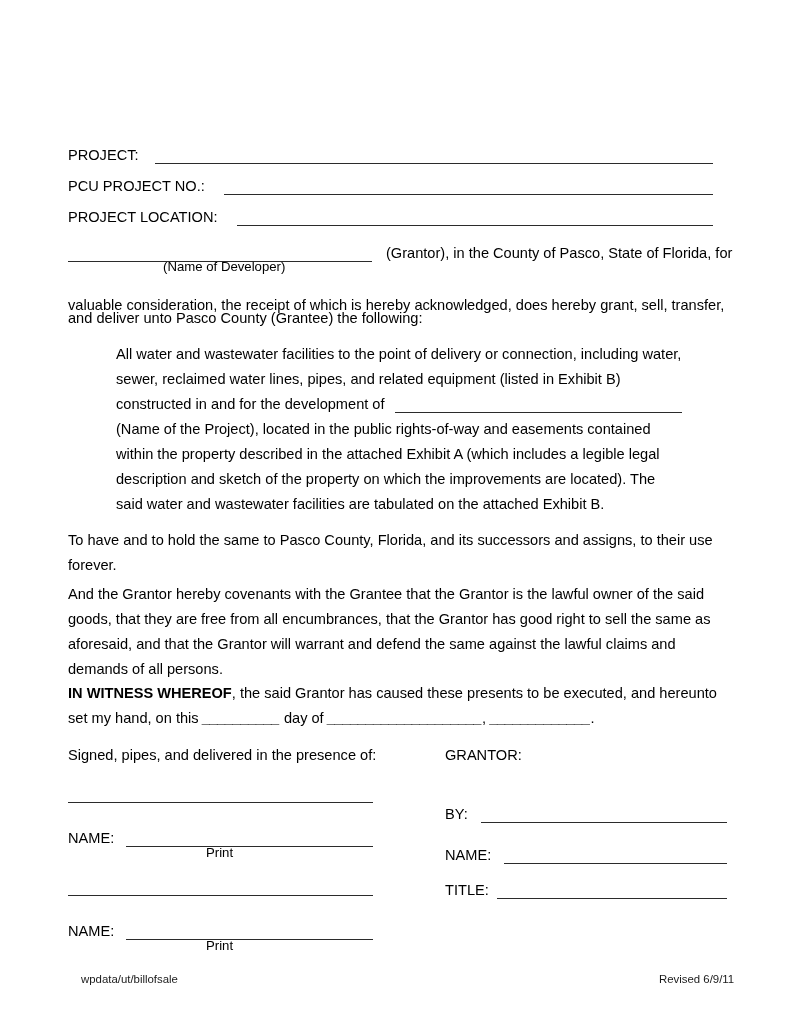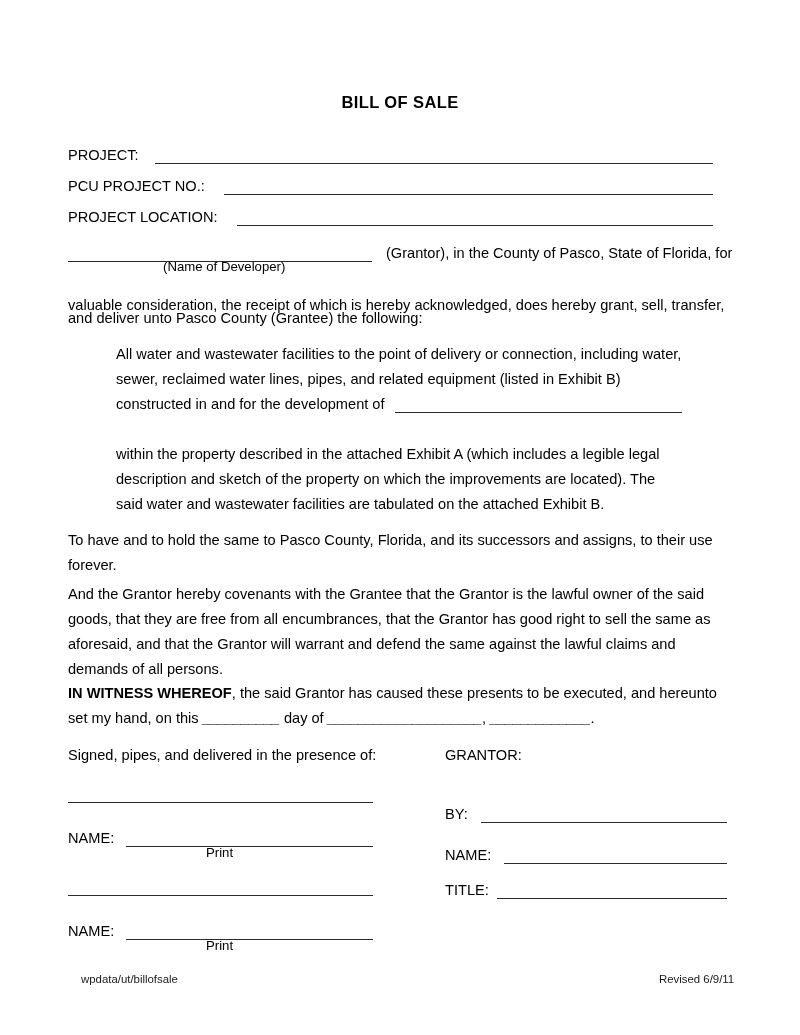--- a/index.html
+++ b/index.html
@@ -57,21 +57,20 @@
   }
 
   
   .blank { letter-spacing: -0.4px; font-style: italic; }
 </style>
 </head>
 <body>
 
 <div class="page">
 
-  <div class="doc-title">BILL OF SALE</div>
 
   <div class="txt" style="left:68px; top:146px;">PROJECT:</div>
   <div class="rule" style="left:155px; top:163px; width:558px;"></div>
   <div class="txt" style="left:160px; top:146px;"></div>
 
   <div class="txt" style="left:68px; top:177px;">PCU PROJECT NO.:</div>
   <div class="rule" style="left:224px; top:194px; width:489px;"></div>
   <div class="txt" style="left:229px; top:177px;"></div>
 
   <div class="txt" style="left:68px; top:208px;">PROJECT LOCATION:</div>
@@ -87,20 +86,21 @@
   <div class="txt" style="left:68px; top:296px;">valuable consideration, the receipt of which is hereby acknowledged, does hereby grant, sell, transfer,</div>
   <div class="txt" style="left:68px; top:309px;">and deliver unto Pasco County (Grantee) the following:</div>
 
   <div class="txt" style="left:116px; top:345px;">All water and wastewater facilities to the point of delivery or connection, including water,</div>
   <div class="txt" style="left:116px; top:370px;">sewer,  reclaimed  water  lines,  pipes,  and  related  equipment  (listed  in  Exhibit B)</div>
 
   <div class="txt" style="left:116px; top:395px;">constructed in and for the development of</div>
   <div class="rule" style="left:395px; top:412px; width:287px;"></div>
   <div class="txt" style="left:402px; top:395px;"></div>
 
+  <div class="txt" style="left:116px; top:420px;">(Name of the Project),  located  in  the  public  rights-of-way  and  easements  contained</div>
   <div class="txt" style="left:116px; top:445px;">within  the  property  described  in  the  attached  Exhibit A  (which  includes  a  legible  legal</div>
   <div class="txt" style="left:116px; top:470px;">description  and  sketch  of  the  property  on  which  the  improvements  are  located).    The</div>
   <div class="txt" style="left:116px; top:495px;">said water and wastewater facilities are tabulated on the attached Exhibit B.</div>
 
   <div class="txt" style="left:68px; top:531px;">To have and to hold the same to Pasco County, Florida, and its successors and assigns, to their use</div>
   <div class="txt" style="left:68px; top:556px;">forever.</div>
 
   <div class="txt" style="left:68px; top:585px;">And the Grantor hereby covenants with the Grantee that the Grantor is the lawful owner of the said</div>
   <div class="txt" style="left:68px; top:610px;">goods, that they are free from all encumbrances, that the Grantor has good right to sell the same as</div>
   <div class="txt" style="left:68px; top:635px;">aforesaid,  and  that  the  Grantor  will  warrant  and  defend  the  same  against  the  lawful  claims  and</div>

